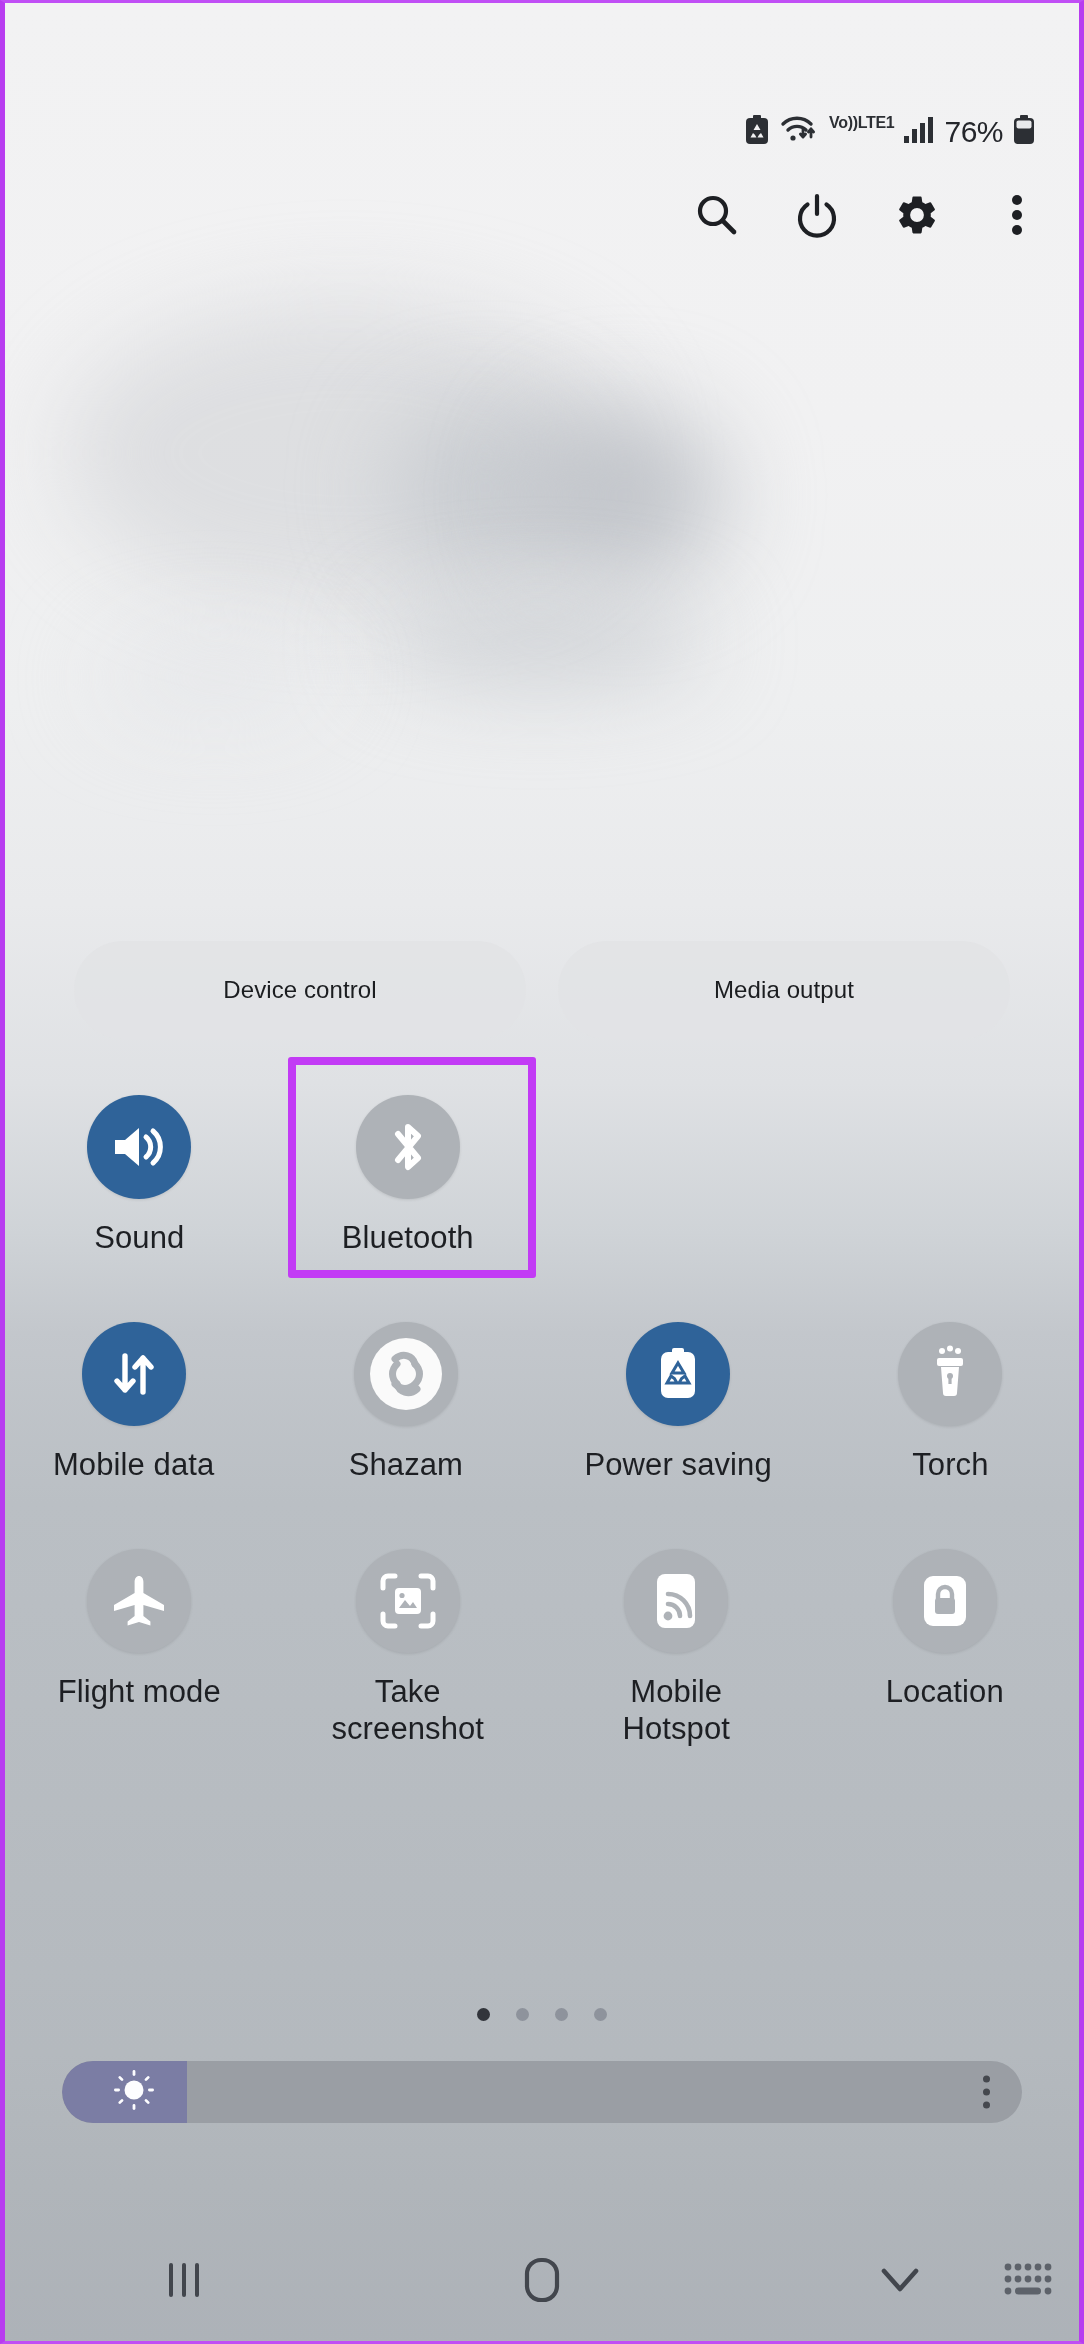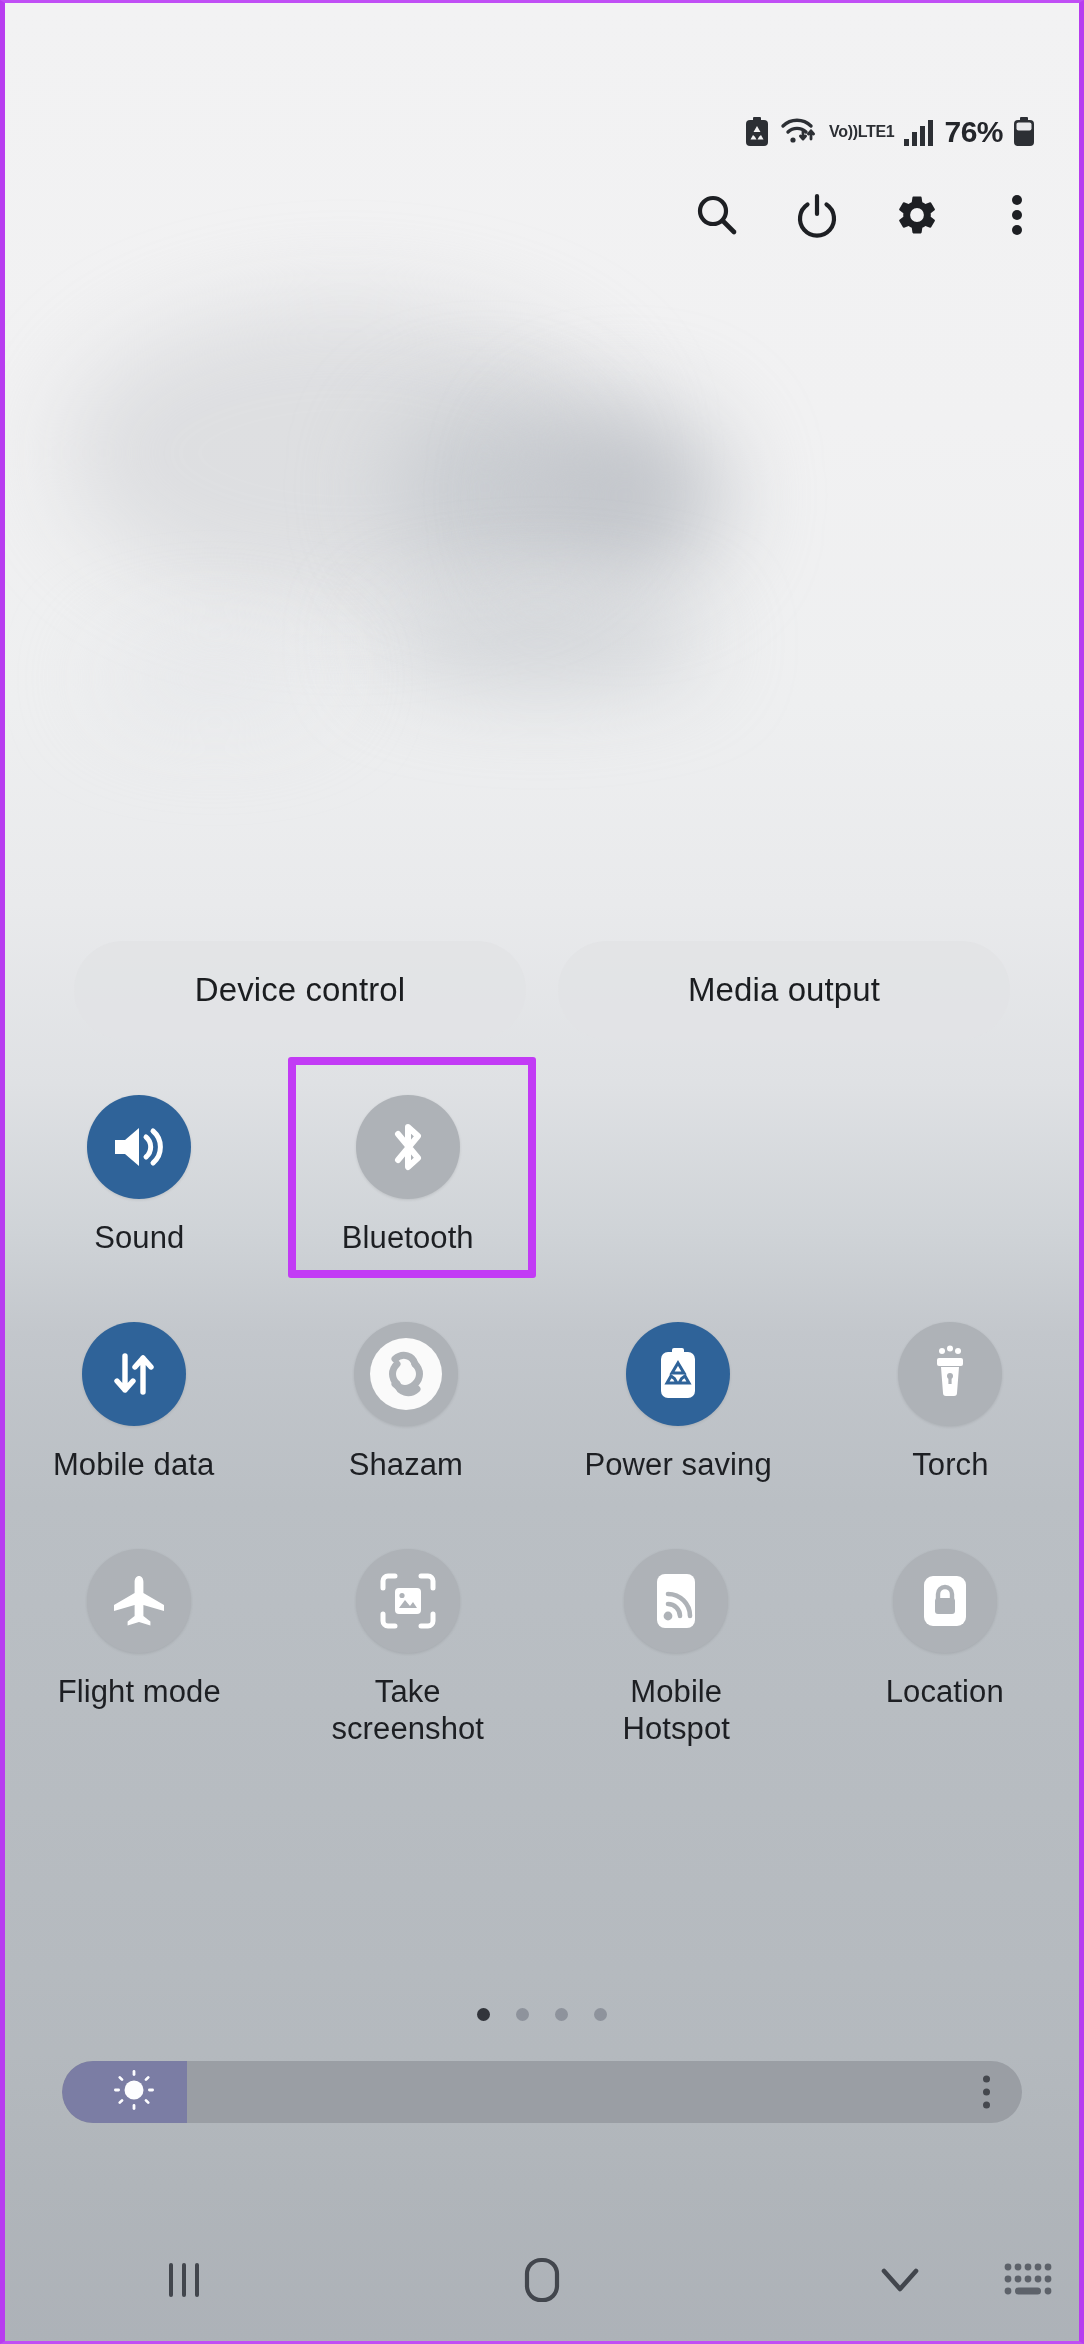--- a/index.html
+++ b/index.html
@@ -22,44 +22,44 @@
         #f2f2f3 0px, #f1f1f2 420px, #eeeff0 700px,
         #e9eaec 900px, #dfe1e4 1080px, #cfd3d7 1230px,
         #c3c7cc 1330px, #babfc4 1500px, #b7bcc1 1800px,
         #b4b9be 2050px, #b0b5ba 2180px, #adb2b8 2344px);
     overflow:hidden;
   }
 
   
   #statusbar {
     position:absolute; top:112px; right:44px;
-    display:flex; align-items:center; gap:10px;
+    display:flex; align-items:flex-start; gap:10px;
     color:#2c2f34;
   }
-  #statusbar .pct { font-size:30px; font-weight:700; letter-spacing:-0.5px; color:#24262b; }
+  #statusbar .pct { font-size:30px; font-weight:400; letter-spacing:-0.5px; color:#24262b; }
   .sb-icon { display:flex; align-items:center; }
 
   
   #header-actions {
     position:absolute; top:188px; right:36px;
     display:flex; align-items:center; gap:48px;
   }
   .hdr-btn { width:52px; height:52px; display:flex; align-items:center; justify-content:center; }
 
   
   #notif-blur { position:absolute; left:0; right:0; top:270px; height:620px; }
   .blob { position:absolute; border-radius:50%; filter:blur(46px); }
 
   
   #pills { position:absolute; top:938px; left:0; right:0; display:flex; justify-content:center; gap:32px; }
   .pill {
     width:452px; height:98px; border-radius:49px;
     background:rgba(226,227,229,0.93);
     display:flex; align-items:center; justify-content:center;
-    font-size:33px; color:#1b1d20; letter-spacing:0.1px;
+    font-size:24px; color:#1b1d20; letter-spacing:0.1px;
   }
 
   
   #qs-grid { position:absolute; top:1066px; left:0; right:0; }
   .qs-row { display:flex; }
   .qs-tile {
     width:25%;
     display:flex; flex-direction:column; align-items:center;
     padding-top:26px;
     position:relative;

